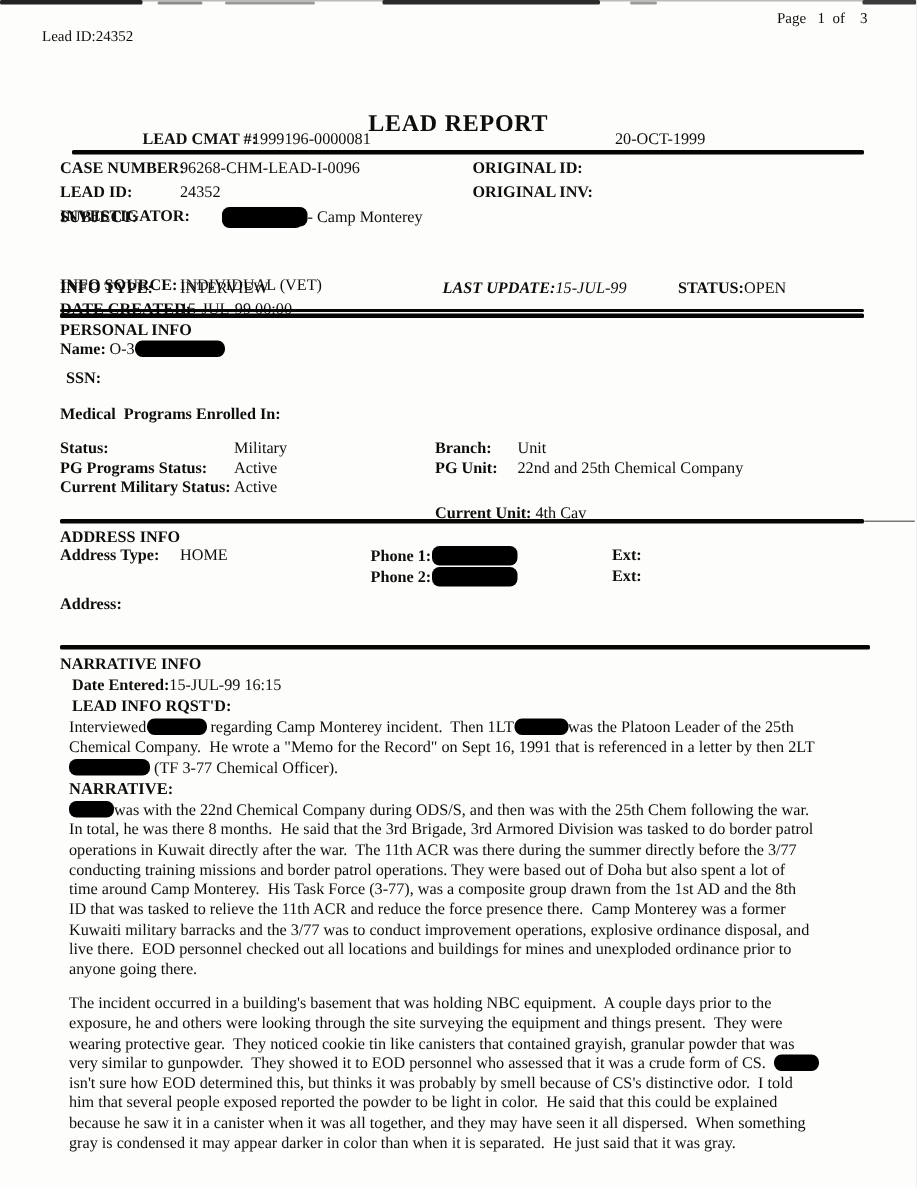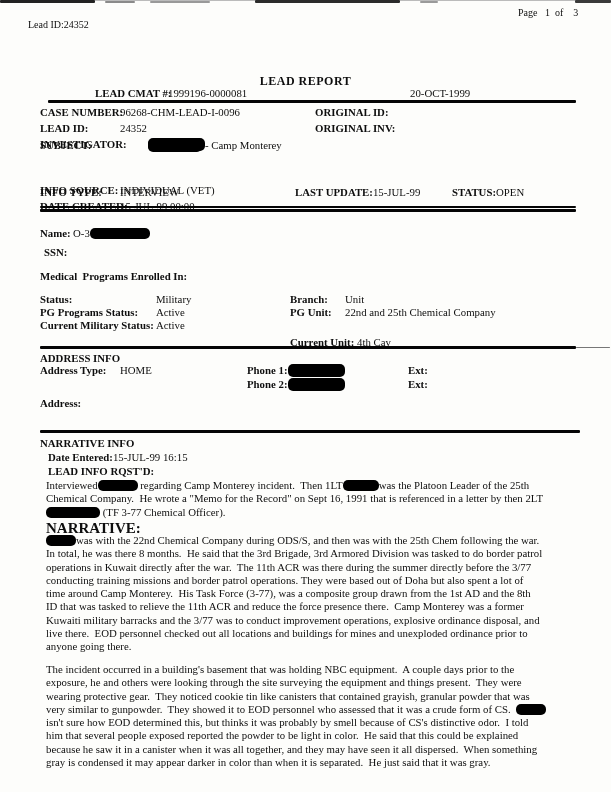--- a/index.html
+++ b/index.html
@@ -8,27 +8,27 @@
     width:611px; height:792px;
     margin:0 auto;
     background:#fdfdfb;
     font-family:"Liberation Serif", serif;
     color:#0e0e0e;
     overflow:hidden;
   }
   .abs { position:absolute; white-space:pre; }
   .b { font-weight:bold; }
   .fs10 { font-size:10px; }
-  .title { font-size:12px; font-weight:bold; letter-spacing:0.5px; }
+  .title { font-size:16px; font-weight:bold; letter-spacing:0.5px; }
   .row { position:absolute; left:0; width:611px; height:15px; font-size:10.8px; }
   .row > span { position:absolute; white-space:pre; }
   .x40 {left:40px;} .x44 {left:44px;} .x46 {left:46px;} .x48 {left:48px;}
   .x73 {left:73px;} .x95 {left:95px;} .x120 {left:120px;}
   .x148 {left:148px;} .x160 {left:156px;} .x168 {left:168px;} .x205 {left:205px;}
-  .x247 {left:247px;} .x290 {left:290px;} .x295 {left:295px;} .x315 {left:315px;}
+  .x247 {left:247px;} .x290 {left:290px;} .x295 {left:295px;font-style:italic;} .x315 {left:315px;}
   .x345 {left:345px;} .x408 {left:408px;} .x410 {left:410px;} .x452 {left:452px;}
   .dline { position:absolute; background:#050505; border-radius:1px; }
   .artifact { position:absolute; border-radius:1px; }
   .redact {
     display:inline-block;
     background:#000;
     border-radius:5px;
     height:11px;
     vertical-align:-2px;
   }
@@ -98,20 +98,23 @@
     <span class="x452"><span class="b">STATUS:</span><span>OPEN</span></span>
   </div>
   <div class="row" style="top:200px;">
     <span class="b x40">DATE CREATED:</span>
     <span class="x120">15-JUL-99 00:00</span>
   </div>
 
   <div class="dline" style="top:206px;left:40px;width:536px;height:1.5px;"></div>
   <div class="dline" style="top:209px;left:40px;width:536px;height:2.5px;"></div>
 
+  <div class="row" style="top:214px;">
+    <span class="b x40">PERSONAL INFO</span>
+  </div>
   <div class="row" style="top:227px;">
     <span class="b x40">Name:</span>
     <span class="x73"><span>O-3</span><span class="redact rw60"></span></span>
   </div>
   <div class="row" style="top:246px;">
     <span class="b x44">SSN:</span>
   </div>
   <div class="row" style="top:270px;">
     <span class="b x40">Medical  Programs Enrolled In:</span>
   </div>
@@ -165,21 +168,21 @@
   </div>
   <div class="row" style="top:465px;">
     <span class="b x48">LEAD INFO RQST'D:</span>
   </div>
 
   <div class="para" style="top:479px;"><span>Interviewed</span><span class="redact rw40"></span><span> regarding Camp Monterey incident.  Then 1LT</span><span class="redact rw36"></span><span>was the Platoon Leader of the 25th
 Chemical Company.  He wrote a "Memo for the Record" on Sept 16, 1991 that is referenced in a letter by then 2LT
 </span><span class="redact rw54"></span><span> (TF 3-77 Chemical Officer).</span></div>
 
   <div class="row" style="top:520px;">
-    <span class="b x46" style="font-size:15px;">NARRATIVE:</span>
+    <span class="b x46" style="font-size:11px;">NARRATIVE:</span>
   </div>
 
   <div class="para" style="top:534px;"><span class="redact rw30"></span><span>was with the 22nd Chemical Company during ODS/S, and then was with the 25th Chem following the war.
 In total, he was there 8 months.  He said that the 3rd Brigade, 3rd Armored Division was tasked to do border patrol
 operations in Kuwait directly after the war.  The 11th ACR was there during the summer directly before the 3/77
 conducting training missions and border patrol operations. They were based out of Doha but also spent a lot of
 time around Camp Monterey.  His Task Force (3-77), was a composite group drawn from the 1st AD and the 8th
 ID that was tasked to relieve the 11th ACR and reduce the force presence there.  Camp Monterey was a former
 Kuwaiti military barracks and the 3/77 was to conduct improvement operations, explosive ordinance disposal, and
 live there.  EOD personnel checked out all locations and buildings for mines and unexploded ordinance prior to

